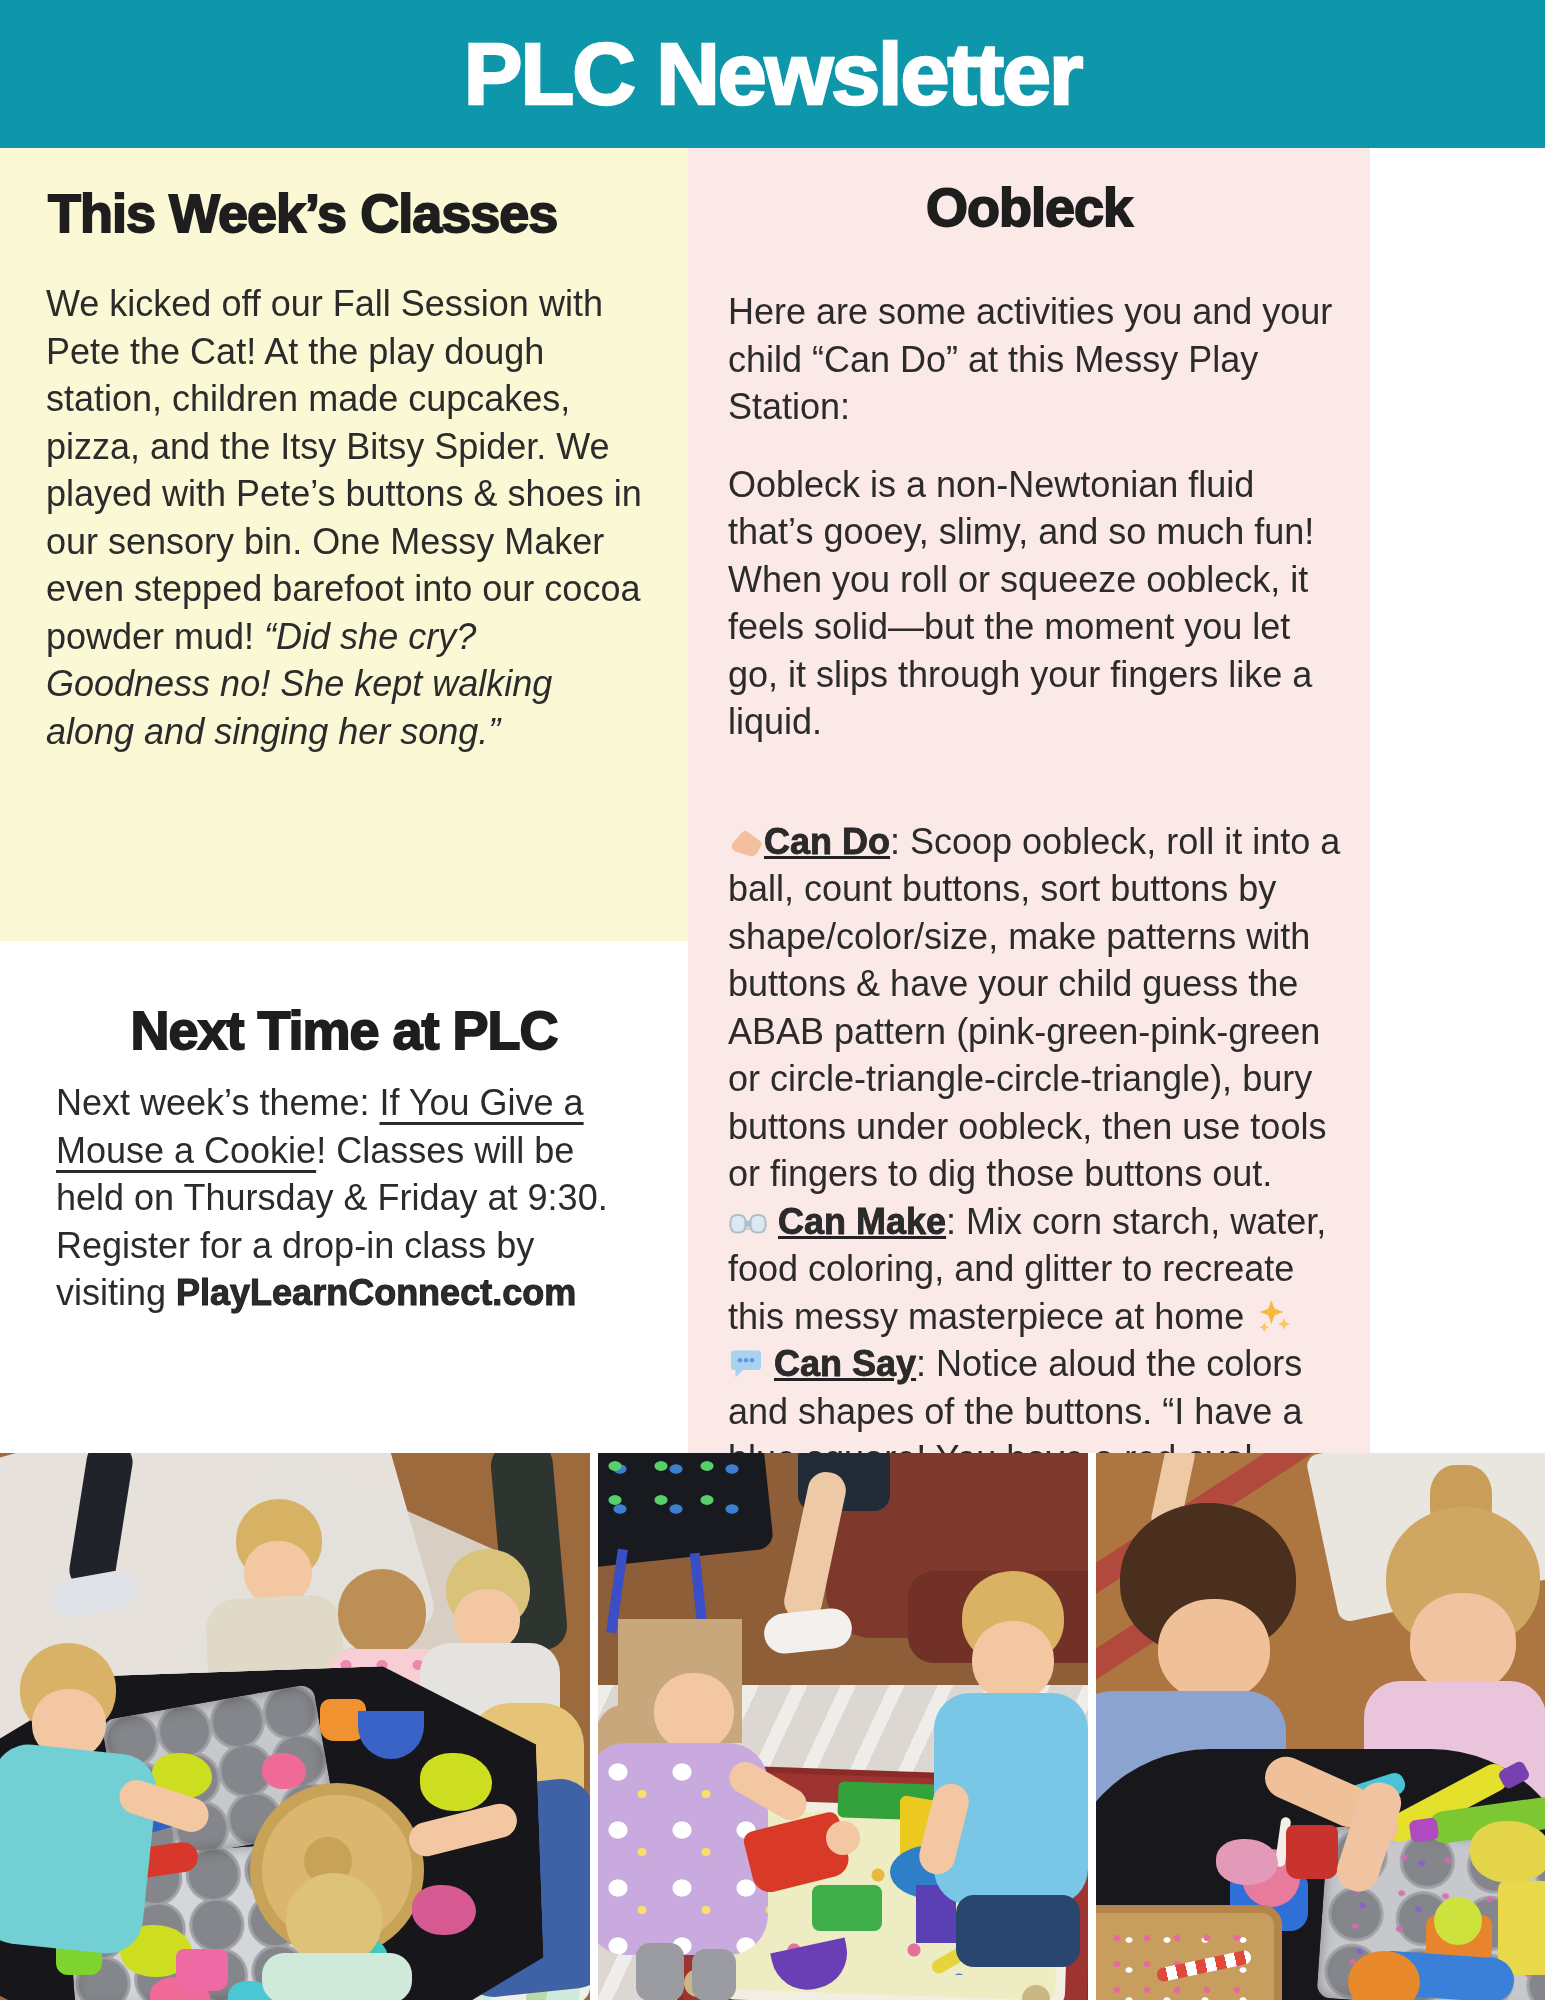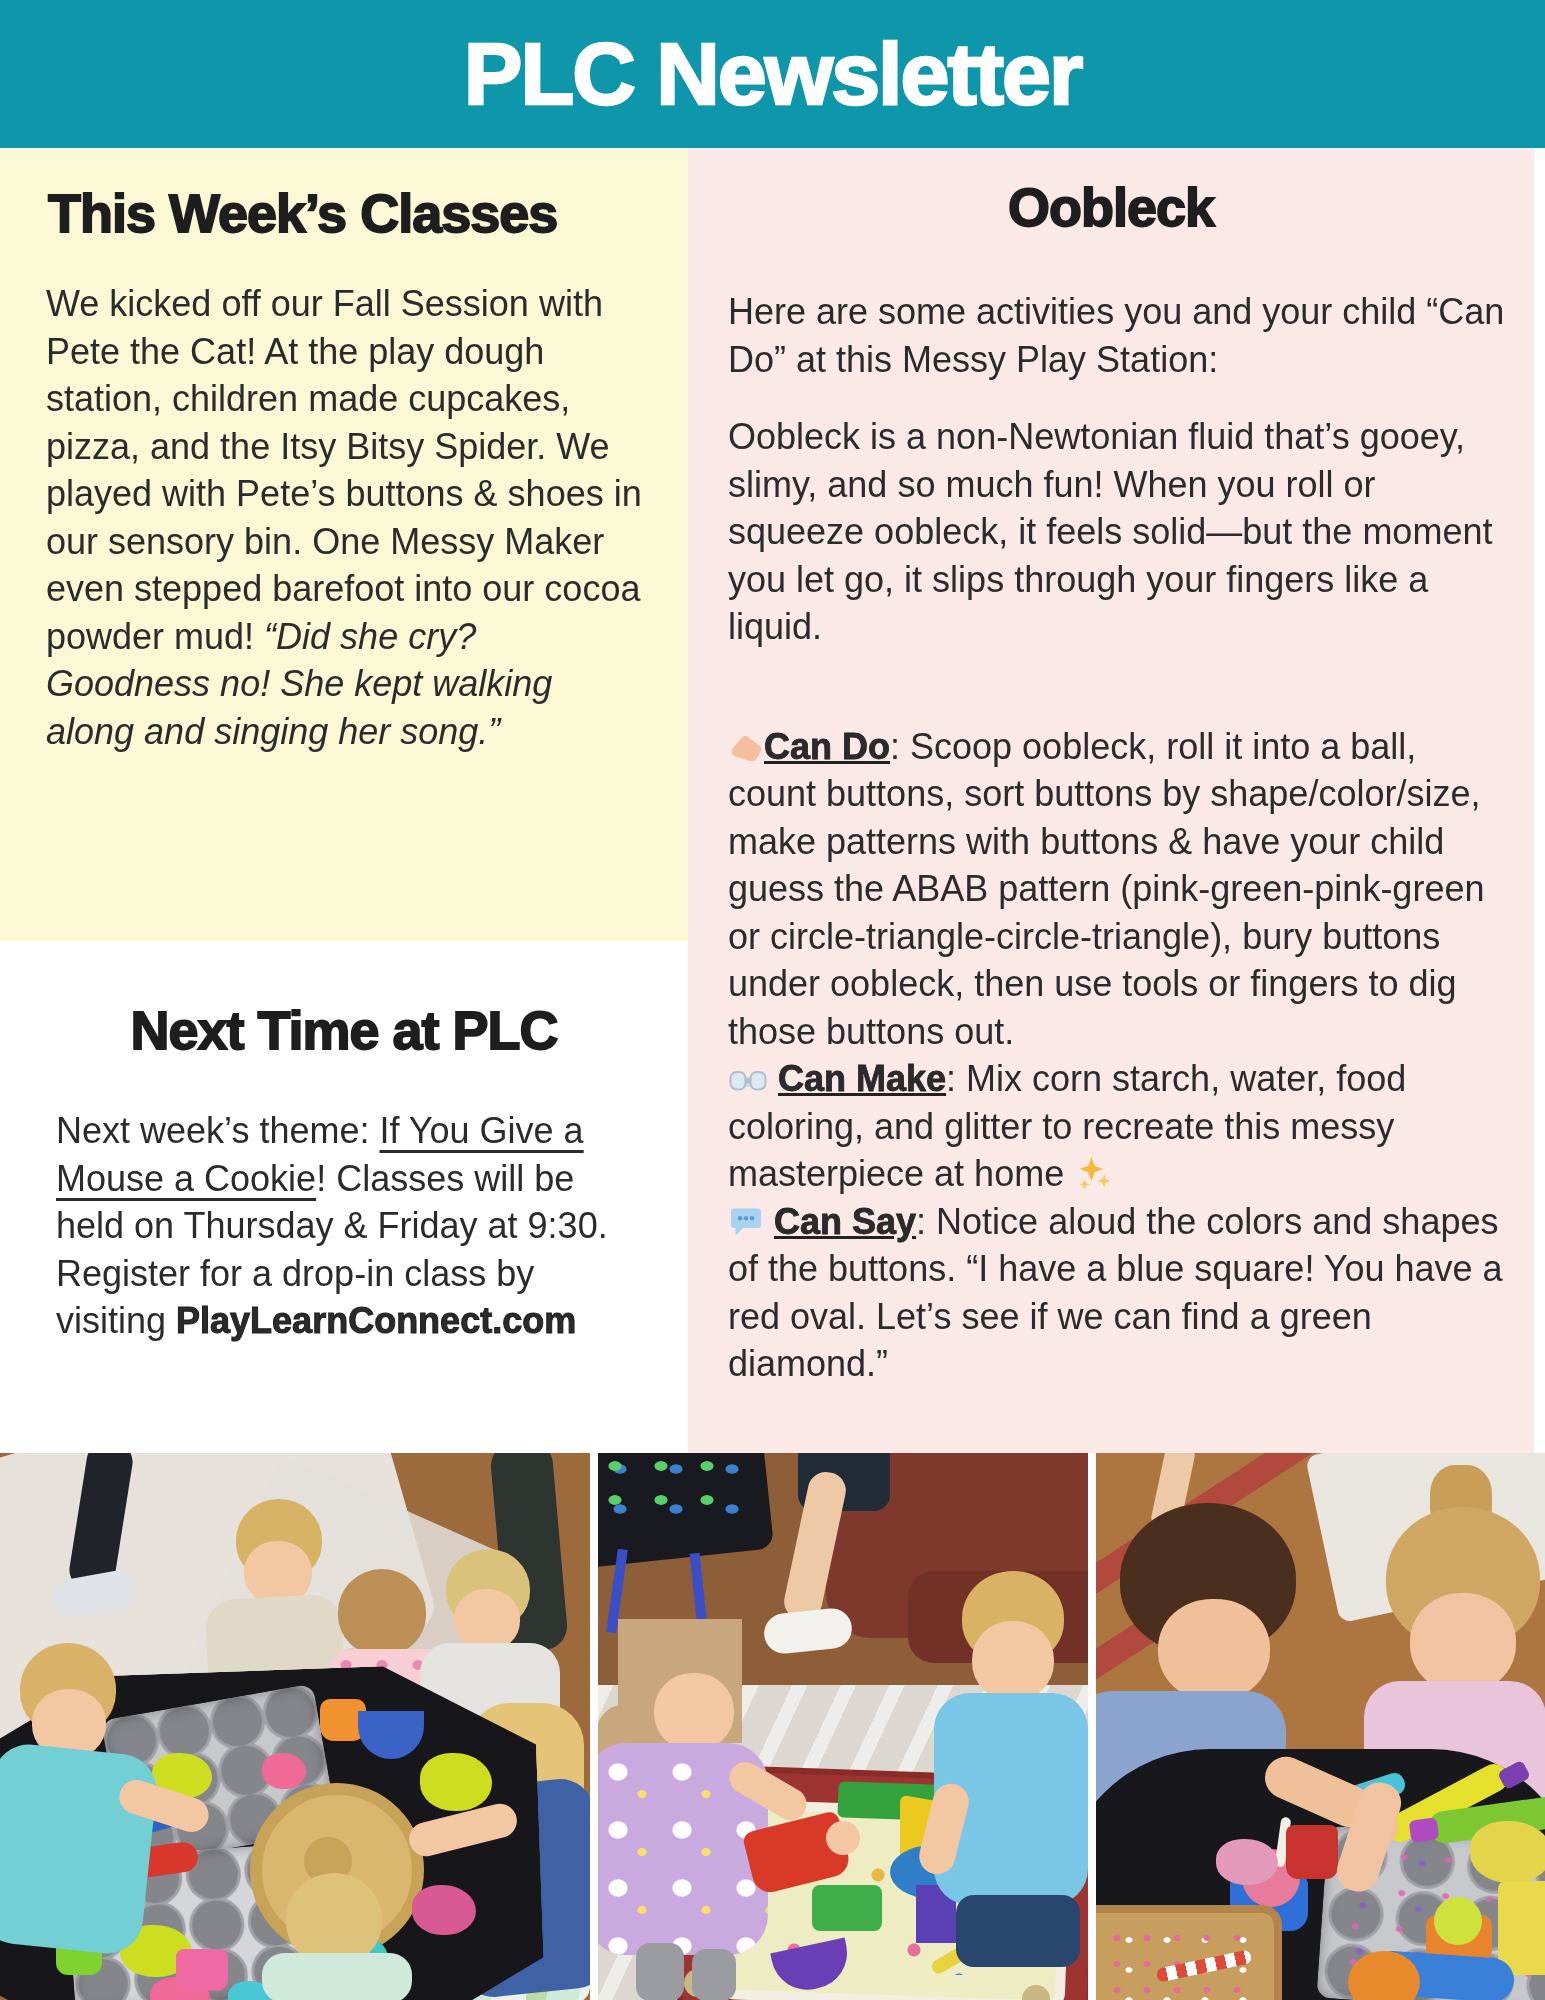--- a/index.html
+++ b/index.html
@@ -11,31 +11,31 @@
   
   .banner{position:absolute;left:0;top:0;width:1545px;height:148px;background:#0e96ab;
           display:flex;align-items:center;justify-content:center;}
   .banner h1{margin:0;color:#ffffff;font-size:88px;font-weight:700;letter-spacing:-2px;
              -webkit-text-stroke:2.5px #ffffff;}
 
   
   .col-left{position:absolute;left:0;top:148px;width:688px;height:1305px;}
   .sec-yellow{position:absolute;left:0;top:0;width:688px;height:793px;background:#fbf8d6;}
   .sec-white{position:absolute;left:0;top:793px;width:688px;height:512px;background:#ffffff;}
-  .col-right{position:absolute;left:688px;top:148px;width:846px;height:1305px;background:#fbe9e7;}
+  .col-right{position:absolute;left:688px;top:148px;width:682px;height:1305px;background:#fbe9e7;}
 
   .h2{font-size:54px;font-weight:700;color:#1e1e1e;letter-spacing:-1px;
       -webkit-text-stroke:1.8px #1e1e1e;margin:0;}
   .sec-yellow .h2{padding:34px 0 0 48px;}
   .sec-white .h2{padding:58px 0 0 0;text-align:center;}
   .col-right .h2{padding:28px 0 0 0;text-align:center;}
 
   .body-txt{font-size:36px;line-height:47.5px;color:#2b2b2b;}
   .sec-yellow .body-txt{margin:36px 44px 0 46px;}
-  .sec-white .body-txt{margin:46px 44px 0 56px;}
+  .sec-white .body-txt{margin:18px 44px 0 56px;}
   .col-right .para{margin:30px 28px 0 40px;}
   .col-right .para2{margin:50px 28px 0 40px;}
   .col-right .bullets{margin:72px 28px 0 40px;}
   .bullet{margin:0;}
   .bi{display:inline-block;vertical-align:-6px;}
   .bi svg{display:block;}
   .b-label{font-weight:700;text-decoration:underline;-webkit-text-stroke:0.8px #222;}
   .italic{font-style:italic;}
   .u{text-decoration:underline;text-decoration-thickness:3px;text-underline-offset:7px;}
   .site{font-weight:700;-webkit-text-stroke:1px #1e1e1e;}

